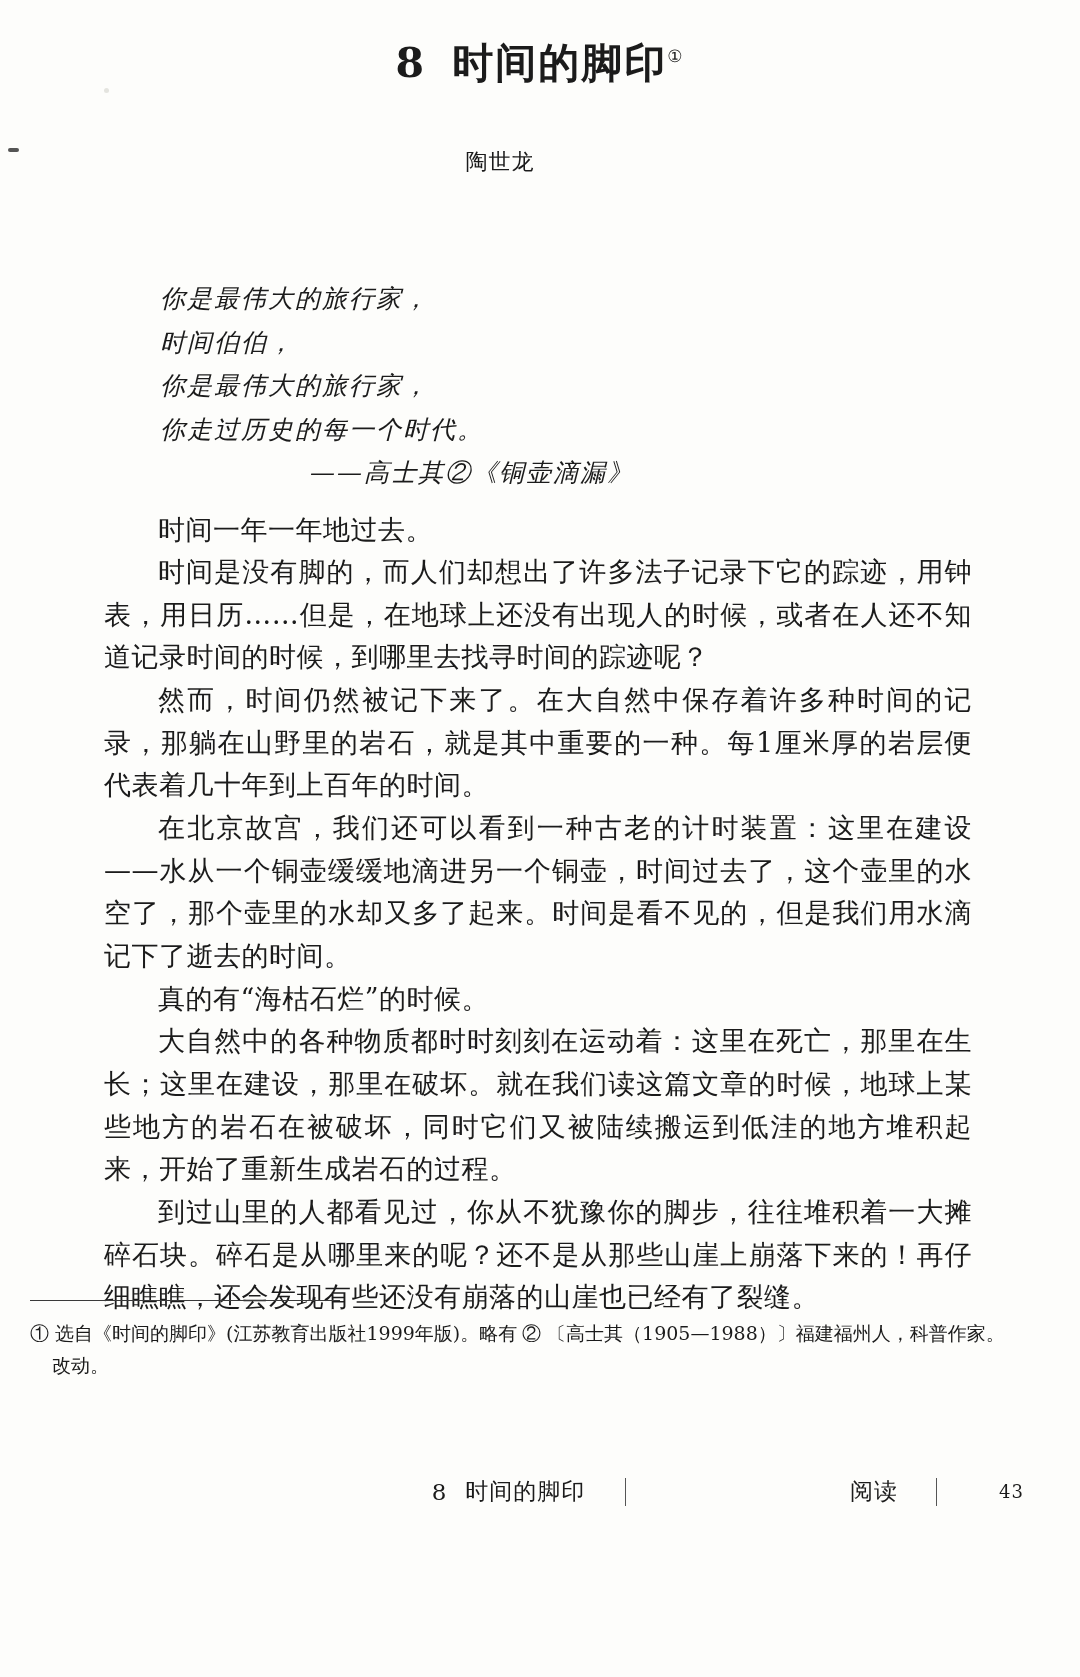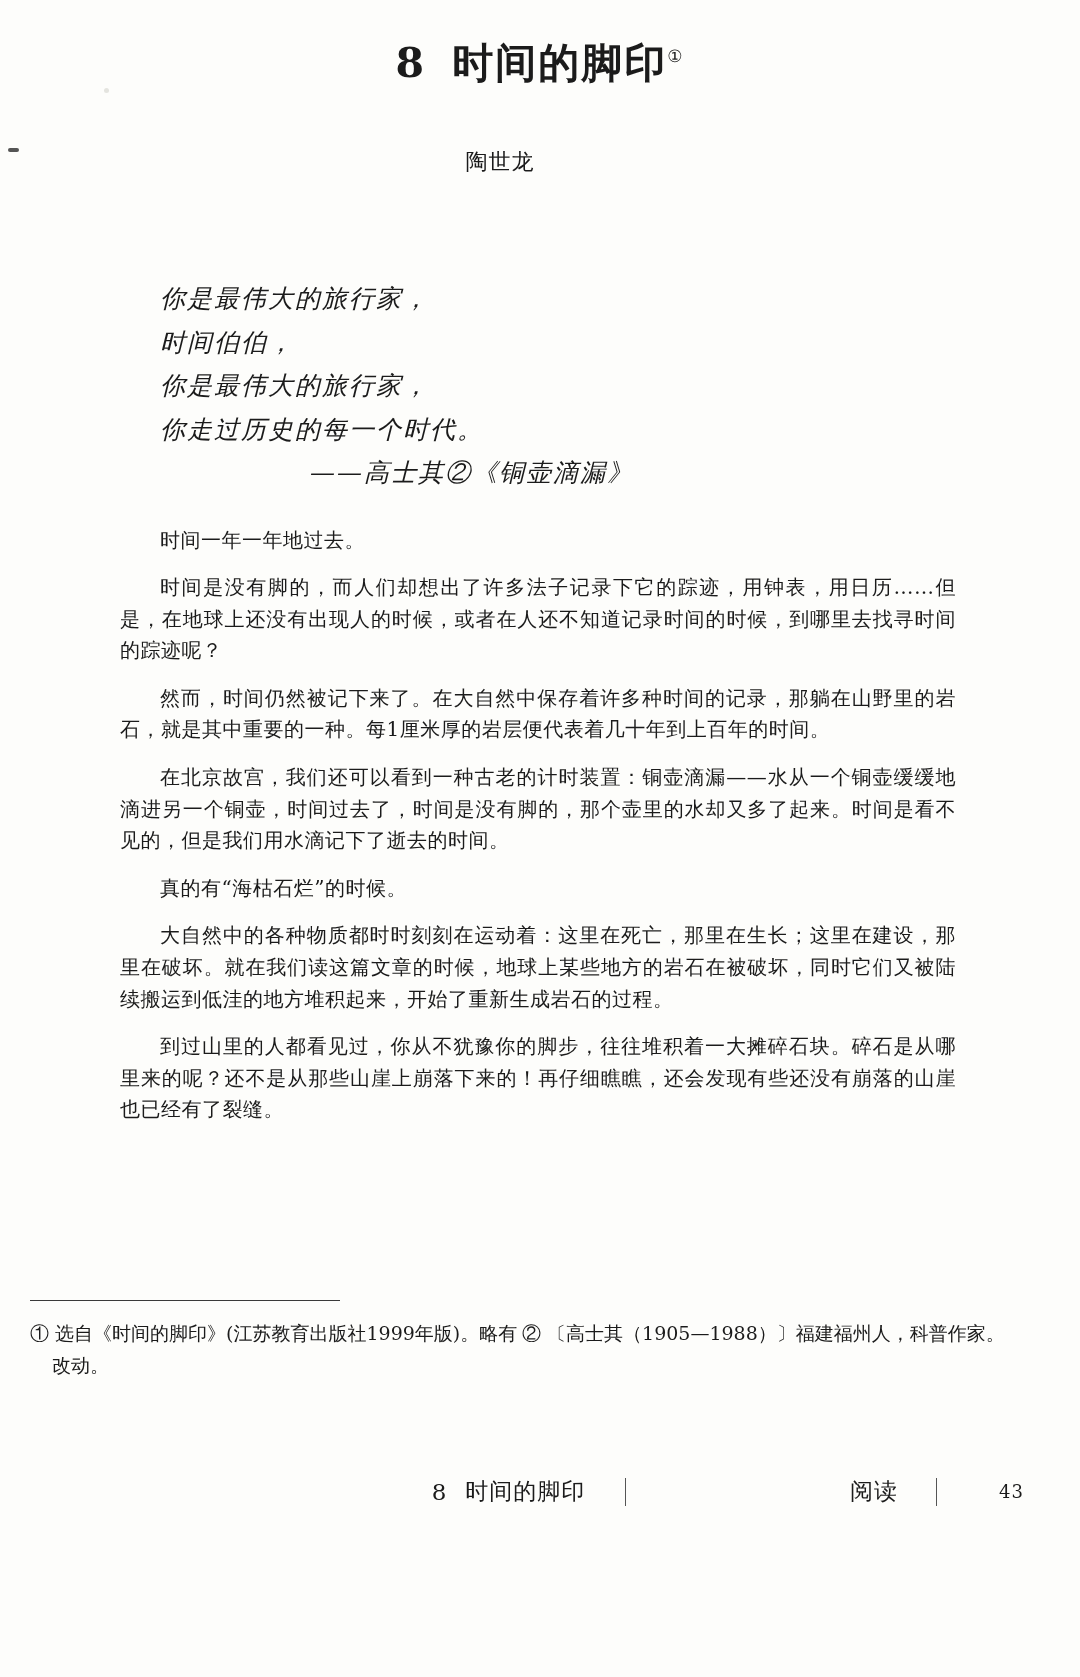--- a/index.html
+++ b/index.html
@@ -59,22 +59,22 @@
     padding-left: 160px;
   }
   .poem .attrib {
     padding-left: 150px;
     white-space: nowrap;
   }
   .body-text {
     padding: 14px 108px 0 104px;
   }
   .body-text p {
-    margin: 16px;
-    font-size: 20px;
+    margin: 0;
+    font-size: 27px;
     line-height: 1.58;
     text-align: justify;
     text-indent: 2em;
     letter-spacing: 0.5px;
   }
   .rule {
     position: absolute;
     left: 30px;
     top: 1300px;
     width: 310px;
@@ -149,21 +149,21 @@
     <div>时间伯伯，</div>
     <div>你是最伟大的旅行家，</div>
     <div>你走过历史的每一个时代。</div>
     <div class="attrib">——高士其②《铜壶滴漏》</div>
   </div>
 
   <div class="body-text">
     <p>时间一年一年地过去。</p>
     <p>时间是没有脚的，而人们却想出了许多法子记录下它的踪迹，用钟表，用日历……但是，在地球上还没有出现人的时候，或者在人还不知道记录时间的时候，到哪里去找寻时间的踪迹呢？</p>
     <p>然而，时间仍然被记下来了。在大自然中保存着许多种时间的记录，那躺在山野里的岩石，就是其中重要的一种。每1厘米厚的岩层便代表着几十年到上百年的时间。</p>
-    <p>在北京故宫，我们还可以看到一种古老的计时装置：铜壶滴漏——水从一个铜壶缓缓地滴进另一个铜壶，时间过去了，时间是没有脚的，那个壶里的水却又多了起来。时间是看不见的，但是我们用水滴记下了逝去的时间。</p>
+    <p>在北京故宫，我们还可以看到一种古老的计时装置：这里在建设——水从一个铜壶缓缓地滴进另一个铜壶，时间过去了，这个壶里的水空了，那个壶里的水却又多了起来。时间是看不见的，但是我们用水滴记下了逝去的时间。</p>
     <p>真的有“海枯石烂”的时候。</p>
     <p>大自然中的各种物质都时时刻刻在运动着：这里在死亡，那里在生长；这里在建设，那里在破坏。就在我们读这篇文章的时候，地球上某些地方的岩石在被破坏，同时它们又被陆续搬运到低洼的地方堆积起来，开始了重新生成岩石的过程。</p>
     <p>到过山里的人都看见过，你从不犹豫你的脚步，往往堆积着一大摊碎石块。碎石是从哪里来的呢？还不是从那些山崖上崩落下来的！再仔细瞧瞧，还会发现有些还没有崩落的山崖也已经有了裂缝。</p>
   </div>
 
   <div class="rule"></div>
 
   <div class="footnotes">
     <div class="fn">① 选自《时间的脚印》(江苏教育出版社1999年版)。略有改动。</div>
     <div class="fn">② 〔高士其（1905—1988）〕福建福州人，科普作家。</div>

